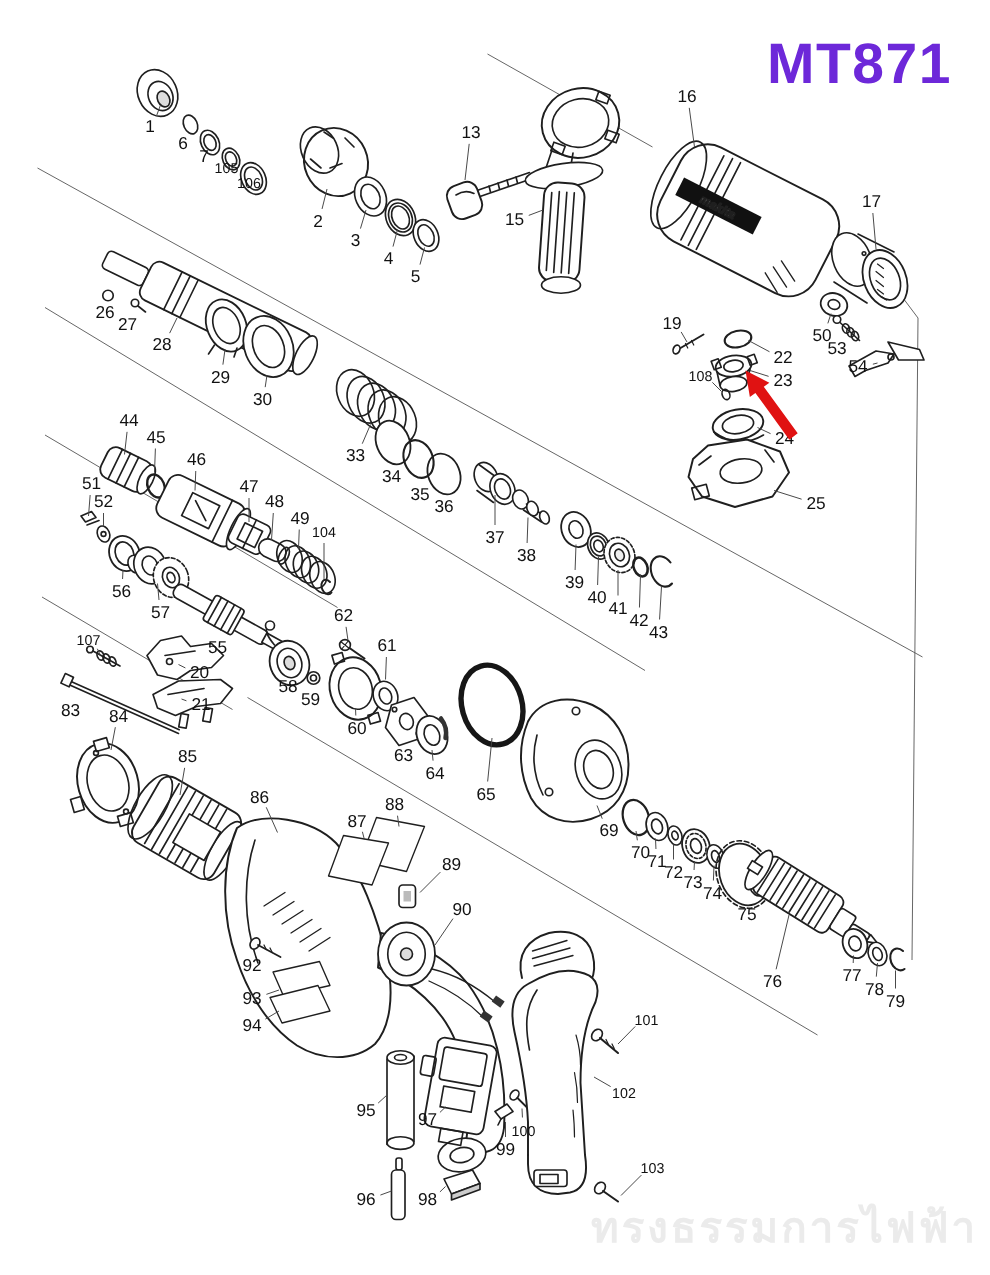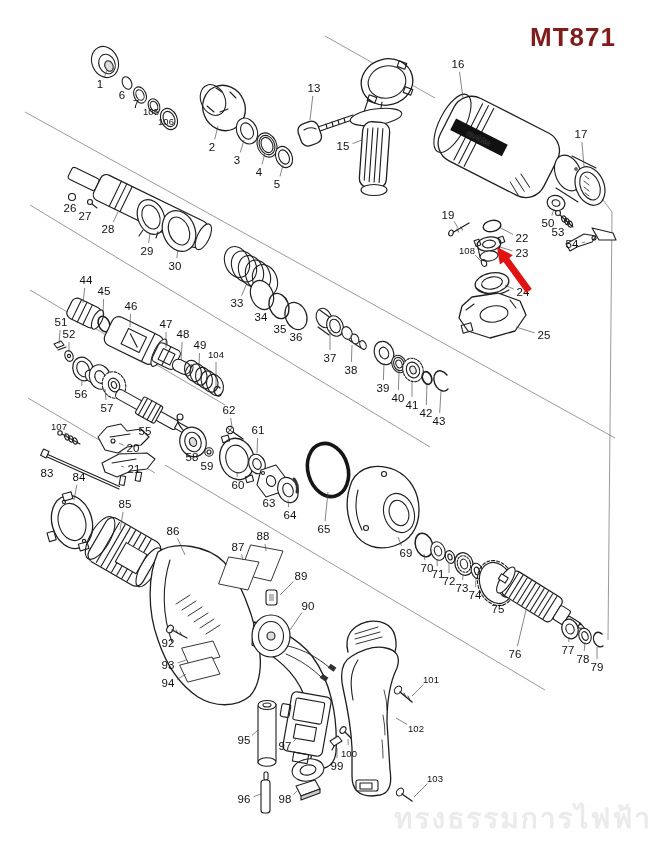--- a/index.html
+++ b/index.html
@@ -1,19 +1,19 @@
 <!DOCTYPE html>
 <html><head>
 <meta charset="utf-8">
 <style>
   html,body{margin:0;padding:0;background:#888;}
   .page{position:relative;width:660px;height:850px;background:#ffffff;overflow:hidden;
         font-family:"Liberation Sans",sans-serif;}
   .title{position:absolute;left:498px;top:22px;width:150px;text-align:center;
-         font-size:26px;font-weight:bold;color:#7f1d1d;letter-spacing:1px;}
+         font-size:38px;font-weight:bold;color:#6d28d9;letter-spacing:1px;}
   .watermark{position:absolute;right:8px;bottom:10px;font-size:28px;color:#ebebeb;
              font-weight:bold;letter-spacing:2px;white-space:nowrap;}
   svg{position:absolute;left:0;top:0;}
   .lbl{font-family:"Liberation Sans",sans-serif;font-size:11.5px;fill:#111;text-anchor:middle;}
   .sm{font-size:9.5px;}
   .leader{stroke:#444;stroke-width:0.65;}
   .axis{stroke:#555;stroke-width:0.6;}
   .art{stroke:#1f1f1f;stroke-width:1.1;fill:none;stroke-linecap:round;stroke-linejoin:round;}
   .brand{font-family:"Liberation Sans",sans-serif;font-size:8px;font-style:italic;font-weight:bold;
          fill:#fff;text-anchor:middle;}

